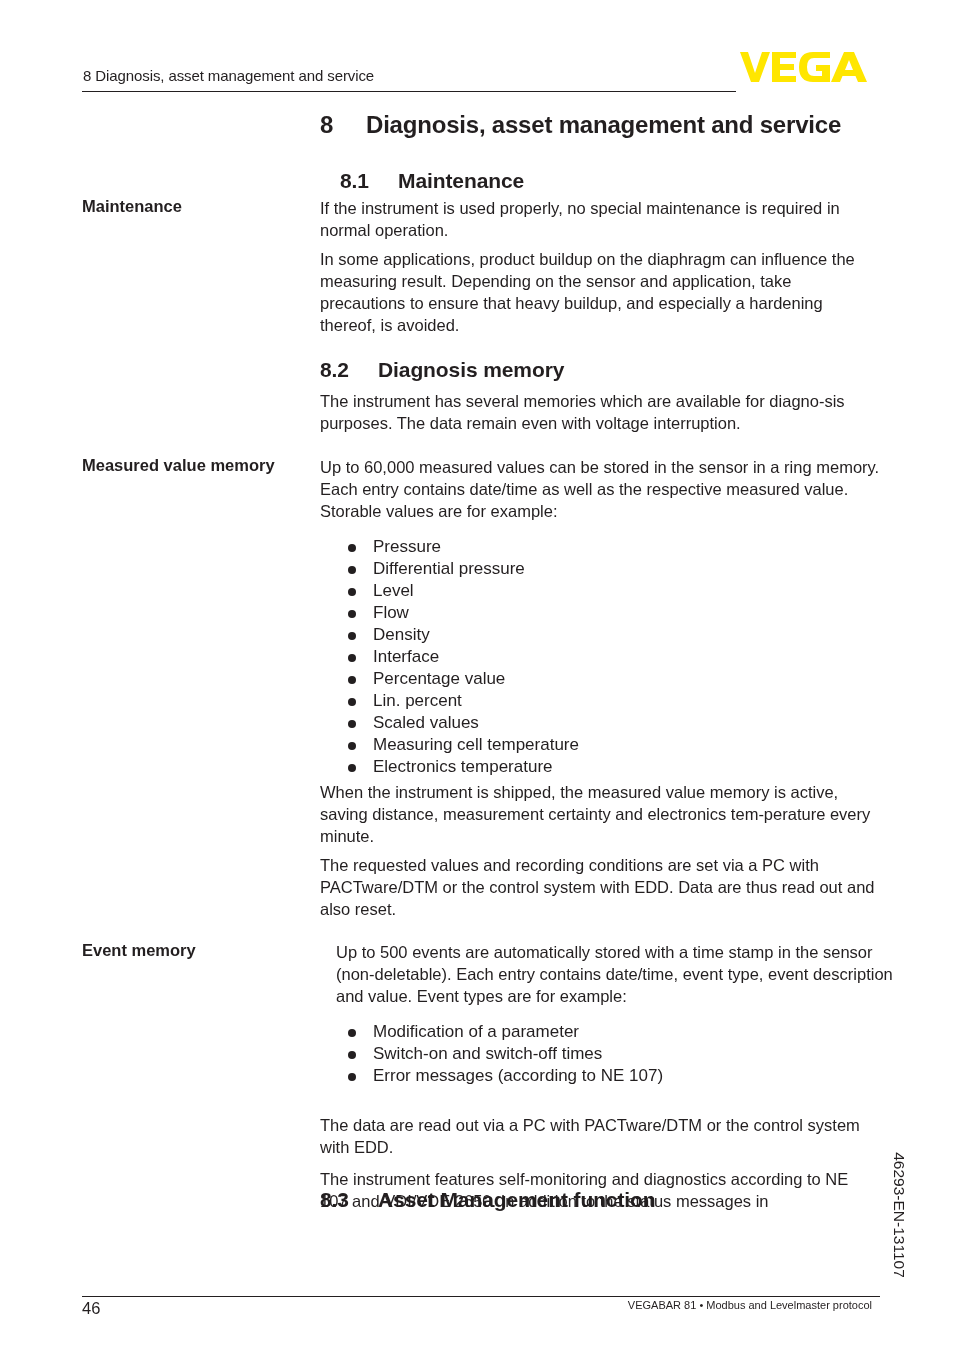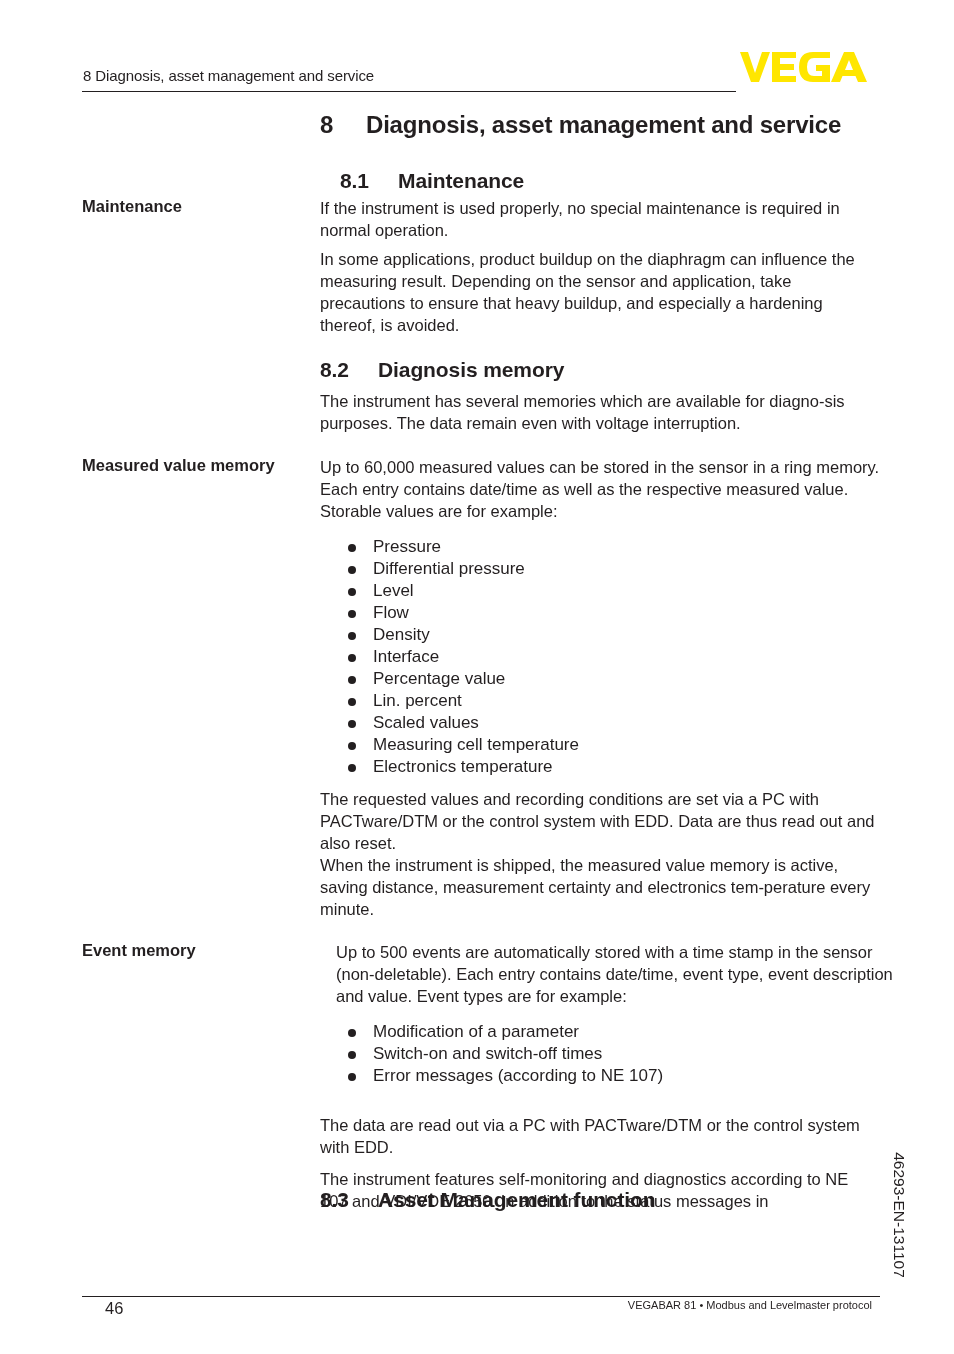--- a/index.html
+++ b/index.html
@@ -44,21 +44,21 @@
     left: 884px; top: 1140px; width: 30px; height: 150px;
   }
   .side-code span {
     position: absolute; left: 50%; top: 50%;
     transform: translate(-50%, -50%) rotate(90deg);
     white-space: nowrap; font-size: 15.5px;
   }
   .foot-rule {
     left: 82px; top: 1296px; width: 798px; height: 1px; background: #231f20;
   }
-  .page-num { left: 82px; top: 1299px; font-size: 16.5px; margin-left: 23px; }
+  .page-num { left: 82px; top: 1299px; font-size: 16.5px; }
   .foot-title { right: 82px; top: 1299px; font-size: 11px; white-space: nowrap; }
 </style>
 </head>
 <body>
 
 <div class="abs running-head">8 Diagnosis, asset management and service</div>
 <div class="abs head-rule"></div>
 <div class="abs logo">
   <svg width="132" height="30" viewBox="0 0 132 30">
     <g fill="#ffe600">
@@ -101,22 +101,22 @@
   <li><span class="dot"></span><span>Flow</span></li>
   <li><span class="dot"></span><span>Density</span></li>
   <li><span class="dot"></span><span>Interface</span></li>
   <li><span class="dot"></span><span>Percentage value</span></li>
   <li><span class="dot"></span><span>Lin. percent</span></li>
   <li><span class="dot"></span><span>Scaled values</span></li>
   <li><span class="dot"></span><span>Measuring cell temperature</span></li>
   <li><span class="dot"></span><span>Electronics temperature</span></li>
 </ul>
 <div class="abs para" style="top:781px;">
+  <p>When the instrument is shipped, the measured value memory is active, saving distance, measurement certainty and electronics tem-perature every minute.</p>
   <p style="margin-top:7px;">The requested values and recording conditions are set via a PC with PACTware/DTM or the control system with EDD. Data are thus read out and also reset.</p>
-  <p>When the instrument is shipped, the measured value memory is active, saving distance, measurement certainty and electronics tem-perature every minute.</p>
 </div>
 
 <div class="abs side-label" style="top:941px;">Event memory</div>
 <div class="abs para" style="top:941px;margin-left:16px;">Up to 500 events are automatically stored with a time stamp in the sensor (non-deletable). Each entry contains date/time, event type, event description and value. Event types are for example:</div>
 <ul class="abs bullets" style="top:1013px;">
   <li><span class="dot"></span><span>Modification of a parameter</span></li>
   <li><span class="dot"></span><span>Switch-on and switch-off times</span></li>
   <li><span class="dot"></span><span>Error messages (according to NE 107)</span></li>
 </ul>
 <div class="abs para" style="top:1114px;">The data are read out via a PC with PACTware/DTM or the control system with EDD.</div>

